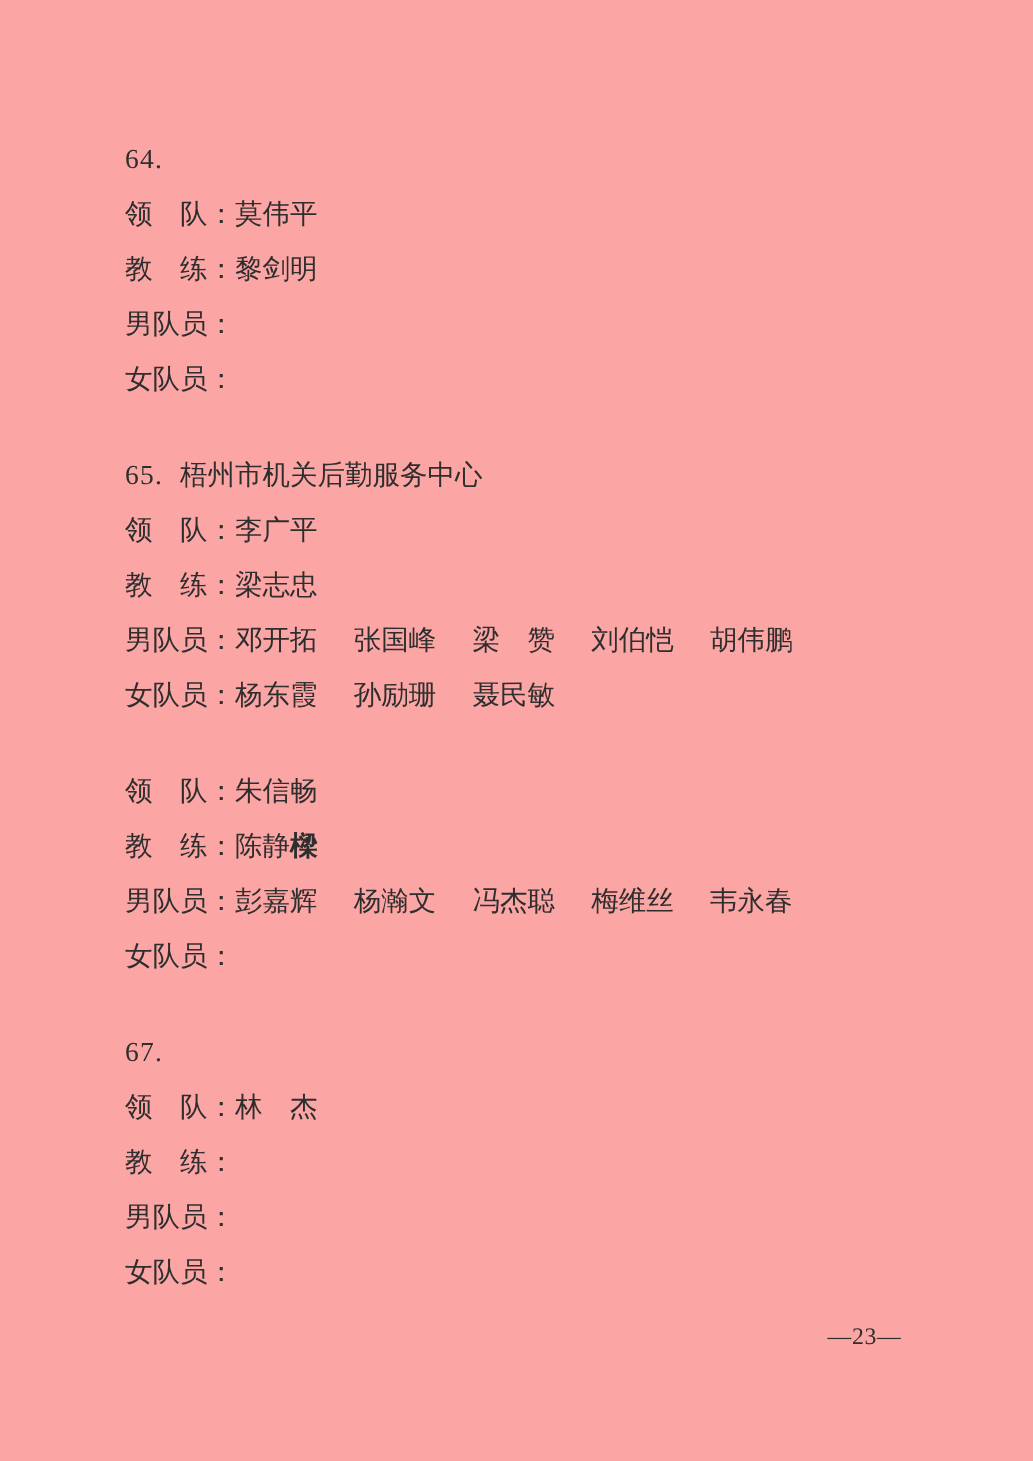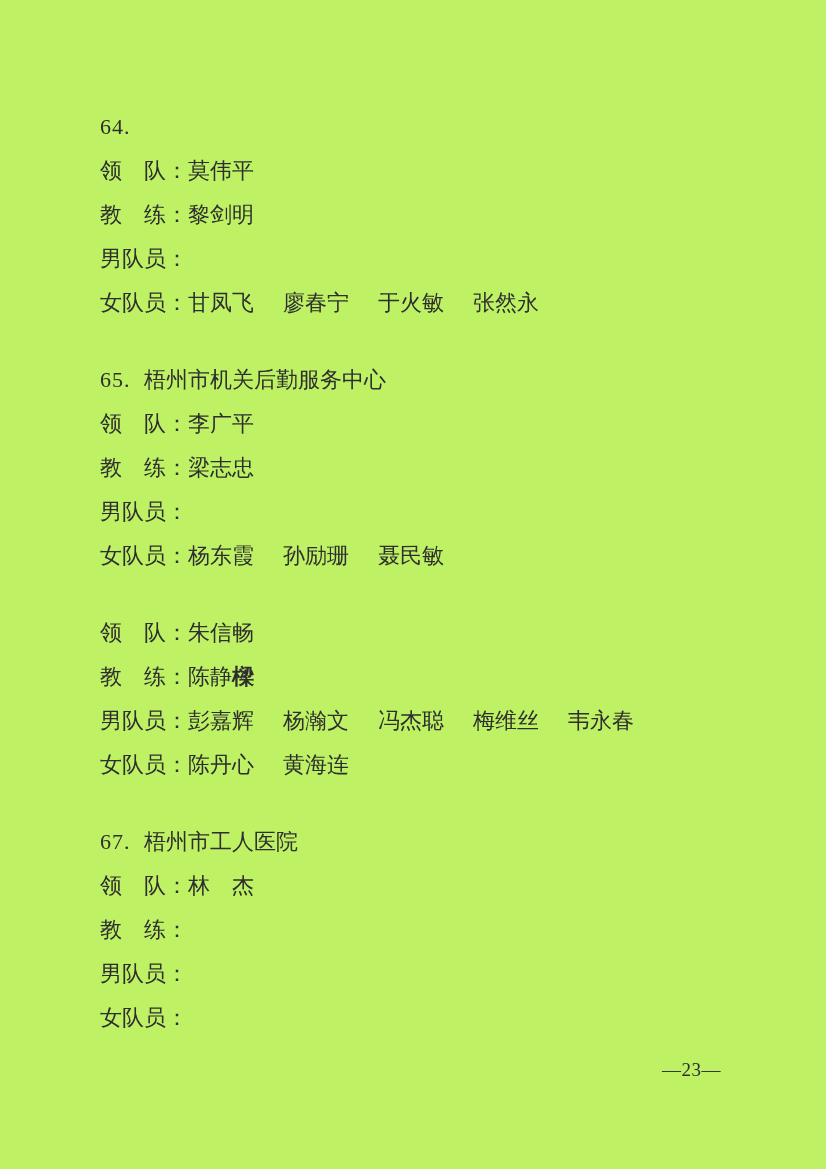--- a/index.html
+++ b/index.html
@@ -4,21 +4,21 @@
 <style>
   html, body {
     margin: 0;
     padding: 0;
     background: #e8e8e8;
   }
   .page {
     position: relative;
     width: 826px;
     height: 1169px;
-    background: #bef264;
+    background: #fca5a5;
     font-family: "Liberation Serif", "DejaVu Serif", serif;
     color: #2e2e2e;
     overflow: hidden;
   }
   .content {
     position: absolute;
     left: 100px;
     top: 112px;
     width: 640px;
   }
@@ -78,45 +78,46 @@
       <div class="line">
         <span class="row-label">教　练：</span>
         <span>黎剑明</span>
           <span class="coach-bold"></span>
       </div>
       <div class="line">
         <span class="row-label">男队员：</span>
       </div>
       <div class="line">
         <span class="row-label">女队员：</span>
-        <span class="members">
-            <span class="member">甘凤飞</span>
-            <span class="member">廖春宁</span>
-            <span class="member">于火敏</span>
-            <span class="member">张然永</span>
-          </span>
       </div>
     </div>
 
     <div class="team-block">
       <div class="line">
         <span class="team-number">65.</span>
         <span>梧州市机关后勤服务中心</span>
       </div>
       <div class="line">
         <span class="row-label">领　队：</span>
         <span>李广平</span>
       </div>
       <div class="line">
         <span class="row-label">教　练：</span>
         <span>梁志忠</span>
           <span class="coach-bold"></span>
       </div>
       <div class="line">
         <span class="row-label">男队员：</span>
+        <span class="members">
+            <span class="member">邓开拓</span>
+            <span class="member">张国峰</span>
+            <span class="member">梁　赞</span>
+            <span class="member">刘伯恺</span>
+            <span class="member">胡伟鹏</span>
+          </span>
       </div>
       <div class="line">
         <span class="row-label">女队员：</span>
         <span class="members">
             <span class="member">杨东霞</span>
             <span class="member">孙励珊</span>
             <span class="member">聂民敏</span>
           </span>
       </div>
     </div>
@@ -136,31 +137,26 @@
         <span class="members">
             <span class="member">彭嘉辉</span>
             <span class="member">杨瀚文</span>
             <span class="member">冯杰聪</span>
             <span class="member">梅维丝</span>
             <span class="member">韦永春</span>
           </span>
       </div>
       <div class="line">
         <span class="row-label">女队员：</span>
-        <span class="members">
-            <span class="member">陈丹心</span>
-            <span class="member">黄海连</span>
-          </span>
       </div>
     </div>
 
     <div class="team-block">
       <div class="line">
         <span class="team-number">67.</span>
-        <span>梧州市工人医院</span>
       </div>
       <div class="line">
         <span class="row-label">领　队：</span>
         <span>林　杰</span>
       </div>
       <div class="line">
         <span class="row-label">教　练：</span>
         <span></span>
           <span class="coach-bold"></span>
       </div>

